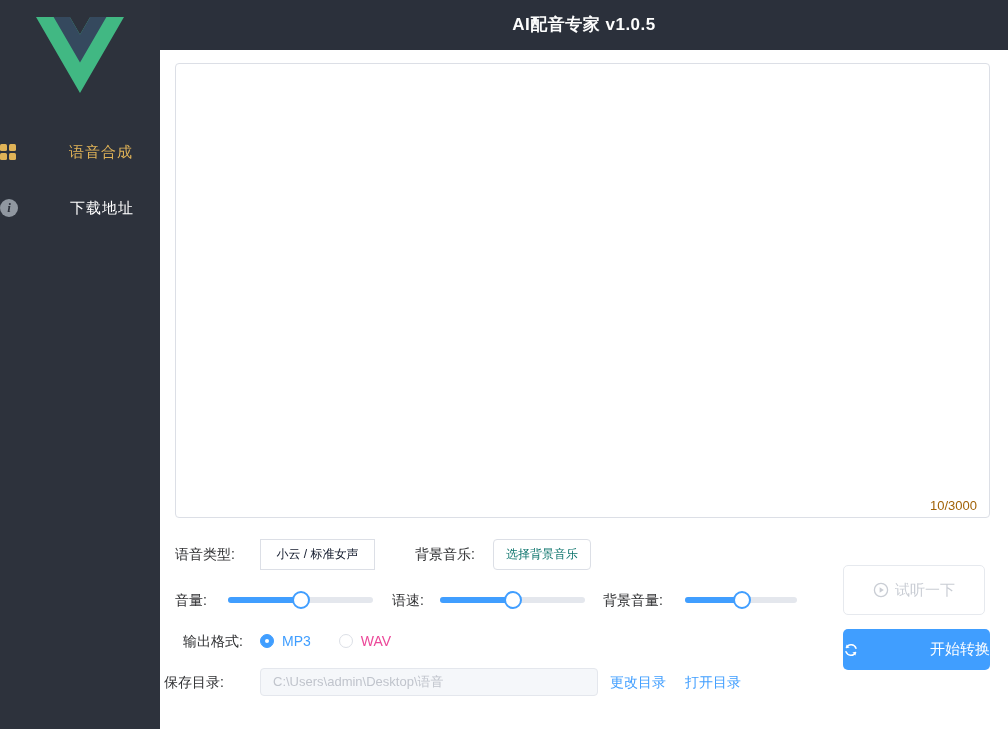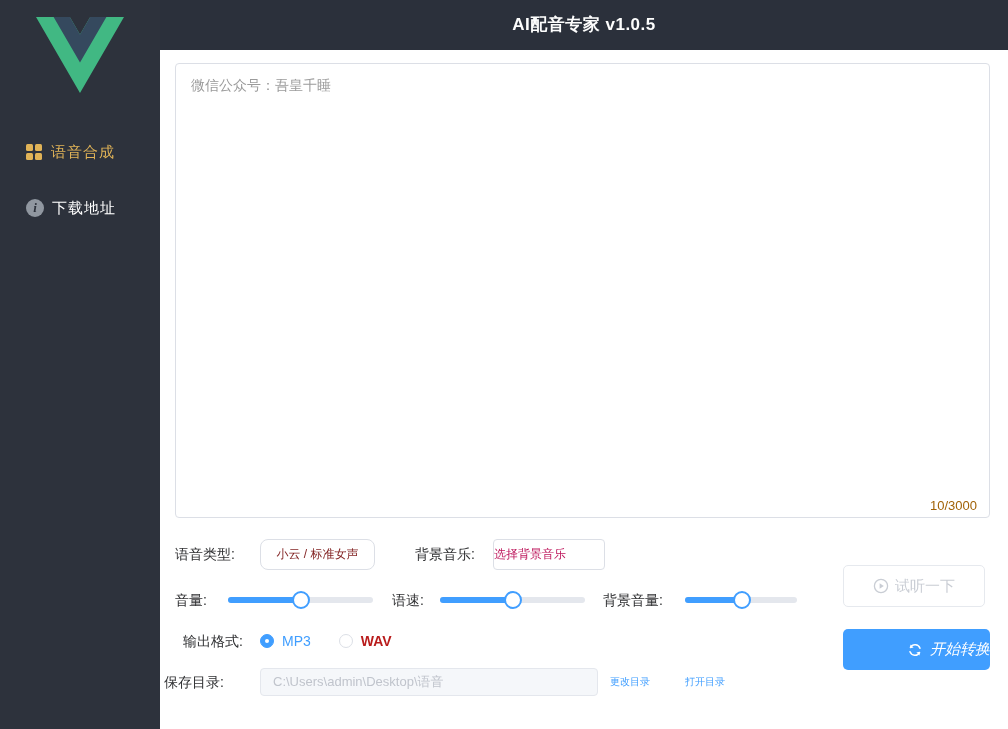--- a/index.html
+++ b/index.html
@@ -4,21 +4,21 @@
 <style>
   * { margin:0; padding:0; box-sizing:border-box; }
   html,body { width:1008px; height:729px; background:#fff; }
   body { font-family:"Liberation Sans","DejaVu Sans",sans-serif; }
   .app { position:relative; width:1008px; height:729px; background:#ffffff; overflow:hidden; }
 
   
   .sidebar { position:absolute; left:0; top:0; width:160px; height:729px; background:#2d323c; }
   .logo { position:absolute; left:36px; top:16px; width:88px; height:78px; }
   .logo svg { width:100%; height:100%; }
-  .menu-item { position:absolute; left:0; width:160px; height:28px; display:flex; align-items:center; padding-left:26px; cursor:pointer; font-size:15px; }
+  .menu-item { position:absolute; left:0; width:160px; height:28px; display:flex; align-items:center; cursor:pointer; font-size:15px;gap:44px; }
   .menu-item.mi-1 { top:138px; color:#e0b357; }
   .menu-item.mi-2 { top:194px; color:#ffffff; }
   .grid-icon { width:16px; height:16px; display:grid; grid-template-columns:7px 7px; grid-template-rows:7px 7px; gap:2px; margin-right:9px; }
   .grid-icon span { background:#e0b357; border-radius:1.5px; }
   .info-icon { width:18px; height:18px; border-radius:50%; background:#9097a0; color:#2d323c; font-family:"Liberation Serif","DejaVu Serif",serif; font-style:italic; font-weight:bold; font-size:13px; line-height:18px; text-align:center; margin-right:8px; }
   .mi-label { letter-spacing:1px; }
 
   
   .header { position:absolute; left:160px; top:0; width:848px; height:50px; background:#2b303b; }
   .header .title { line-height:50px; text-align:center; color:#fdfdfd; font-size:17px; font-weight:bold; letter-spacing:0.5px; }
@@ -26,23 +26,23 @@
   
   .textarea { position:absolute; left:175px; top:63px; width:815px; height:455px; border:1px solid #dcdfe6; border-radius:4px; background:#fff; cursor:text; }
   .textarea .text { position:absolute; left:15px; top:11px; right:15px; font-size:14px; color:#9b9b9b; line-height:20px; }
   .textarea .counter { position:absolute; right:12px; bottom:4px; font-size:13px; color:#a16207;margin-left:12px; }
 
   
   .ctl-label { position:absolute; font-size:14px; color:#303133;text-align:right; }
 
   
   .row1-label1 { left:175px; top:539px; line-height:31px; }
-  .voice-select { position:absolute; left:260px; top:539px; width:115px; height:31px; border:1px solid #dcdfe6; border-radius:8px; background:#fff; font-size:12px; color:#7f1d1d; text-align:center; line-height:29px; cursor:pointer; }
+  .voice-select { position:absolute; left:260px; top:539px; width:115px; height:31px; border:1px solid #dcdfe6; border-radius:0; background:#fff; font-size:12px; color:#0f172a; text-align:center; line-height:29px; cursor:pointer; }
   .row1-label2 { left:415px; top:539px; line-height:31px; }
-  .bgm-button { position:absolute; left:493px; top:539px; width:112px; height:31px; border:1px solid #dcdfe6; border-radius:4px; background:#fff; font-size:12px; color:#be185d; line-height:29px; cursor:pointer; }
+  .bgm-button { position:absolute; left:493px; top:539px; width:98px; height:31px; border:1px solid #dcdfe6; border-radius:4px; background:#fff; font-size:12px; color:#0f766e; text-align:center; line-height:29px; cursor:pointer; }
 
   
   .row2-label1 { left:175px; top:586px; line-height:28px; }
   .row2-label2 { left:392px; top:586px; line-height:28px; }
   .row2-label3 { left:603px; top:586px; line-height:28px; }
   .slider { position:absolute; top:590px; height:20px; cursor:pointer; }
   .slider .track { position:absolute; left:0; right:0; top:7px; height:6px; background:#e4e7ed; border-radius:3px; }
   .slider .fill { position:absolute; left:0; top:0; height:6px; background:#409eff; border-radius:3px; }
   .slider .thumb { position:absolute; top:10px; width:18px; height:18px; background:#fff; border:2px solid #409eff; border-radius:50%; transform:translate(-50%,-50%); cursor:grab; }
   .slider-volume { left:228px; width:145px; }
@@ -52,33 +52,33 @@
   
   .row3-label { left:175px; top:630px; line-height:22px;margin-left:8px; }
   .radio-group { position:absolute; left:260px; top:630px; height:22px; display:flex; align-items:center; }
   .radio-opt { display:flex; align-items:center; cursor:pointer; margin-right:28px; }
   .radio-circle { width:14px; height:14px; border-radius:50%; margin-right:8px; position:relative; }
   .radio-circle.checked { background:#409eff; border:1px solid #409eff; }
   .radio-circle.checked::after { content:""; position:absolute; left:4px; top:4px; width:4px; height:4px; border-radius:50%; background:#fff; }
   .radio-circle.unchecked { background:#fff; border:1px solid #dcdfe6; }
   .radio-label { font-size:14px; }
   .radio-label.checked { color:#409eff; }
-  .radio-label.unchecked { color:#b91c1c;font-weight:bold; }
+  .radio-label.unchecked { color:#ec4899; }
 
   
   .row4-label { left:164px; top:668px; line-height:28px; }
   .savedir-input { position:absolute; left:260px; top:668px; width:338px; height:28px; background:#f5f7fa; border:1px solid #e4e7ed; border-radius:4px; font-size:13px; color:#c0c4cc; line-height:26px; padding-left:12px; overflow:hidden; white-space:nowrap; }
-  .dir-link { position:absolute; top:668px; line-height:28px; font-size:10px; color:#409eff; cursor:pointer; }
+  .dir-link { position:absolute; top:668px; line-height:28px; font-size:14px; color:#409eff; cursor:pointer; }
   .link-change { left:610px; }
   .link-open { left:685px; }
 
   
-  .preview-btn { position:absolute; left:843px; top:565px; width:142px; height:42px; background:#fff; border:1px solid #e6e9ee; border-radius:5px; display:flex; align-items:center; justify-content:center; color:#c9cdd4; font-size:15px; cursor:not-allowed; }
+  .preview-btn { position:absolute; left:843px; top:565px; width:142px; height:50px; background:#fff; border:1px solid #e6e9ee; border-radius:5px; display:flex; align-items:center; justify-content:center; color:#c9cdd4; font-size:15px; cursor:not-allowed; }
   .preview-btn .btn-icon { margin-right:6px; display:flex; }
-  .convert-btn { position:absolute; left:843px; top:629px; width:147px; height:41px; background:#409eff; border:none; border-radius:5px; display:flex; align-items:center; justify-content:flex-end; color:#ffffff; font-size:15px; cursor:pointer;font-style:italic; }
+  .convert-btn { position:absolute; left:843px; top:629px; width:147px; height:41px; background:#409eff; border:none; border-radius:5px; display:flex; align-items:center; justify-content:space-between; color:#ffffff; font-size:15px; cursor:pointer; }
   .convert-btn .btn-icon { margin-right:7px; display:flex; }
 </style>
 </head>
 <body>
 
 <div class="app">
 
   <aside class="sidebar">
     <div class="logo">
       <svg viewBox="0 0 261.76 226.69" xmlns="http://www.w3.org/2000/svg">
@@ -99,21 +99,20 @@
       <span class="info-icon">i</span>
       <span class="mi-label">下载地址</span>
     </div>
   </aside>
 
   <header class="header">
     <div class="title">AI配音专家 v1.0.5</div>
   </header>
 
   <div class="textarea">
-    <div class="text">微信公众号：吾皇千睡</div>
     <div class="counter">10/3000</div>
   </div>
 
   <div class="ctl-label row1-label1">语音类型:</div>
   <div class="voice-select">小云 / 标准女声</div>
   <div class="ctl-label row1-label2">背景音乐:</div>
   <div class="bgm-button">选择背景音乐</div>
 
   <div class="ctl-label row2-label1">音量:</div>
   <div class="slider slider-volume">

